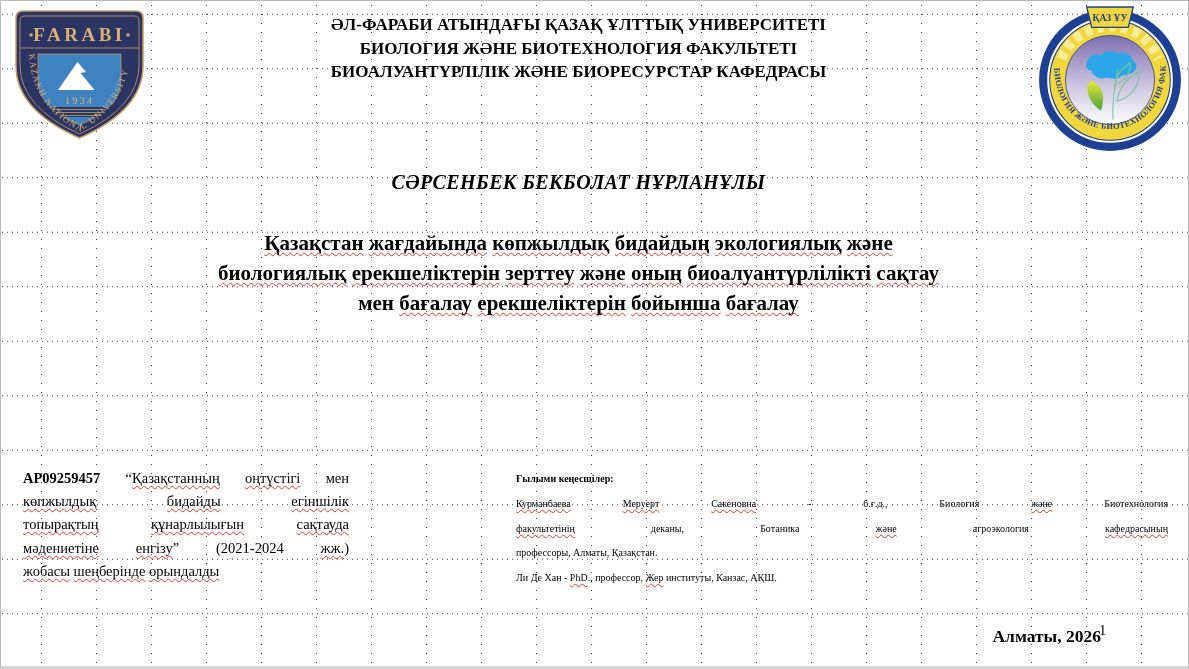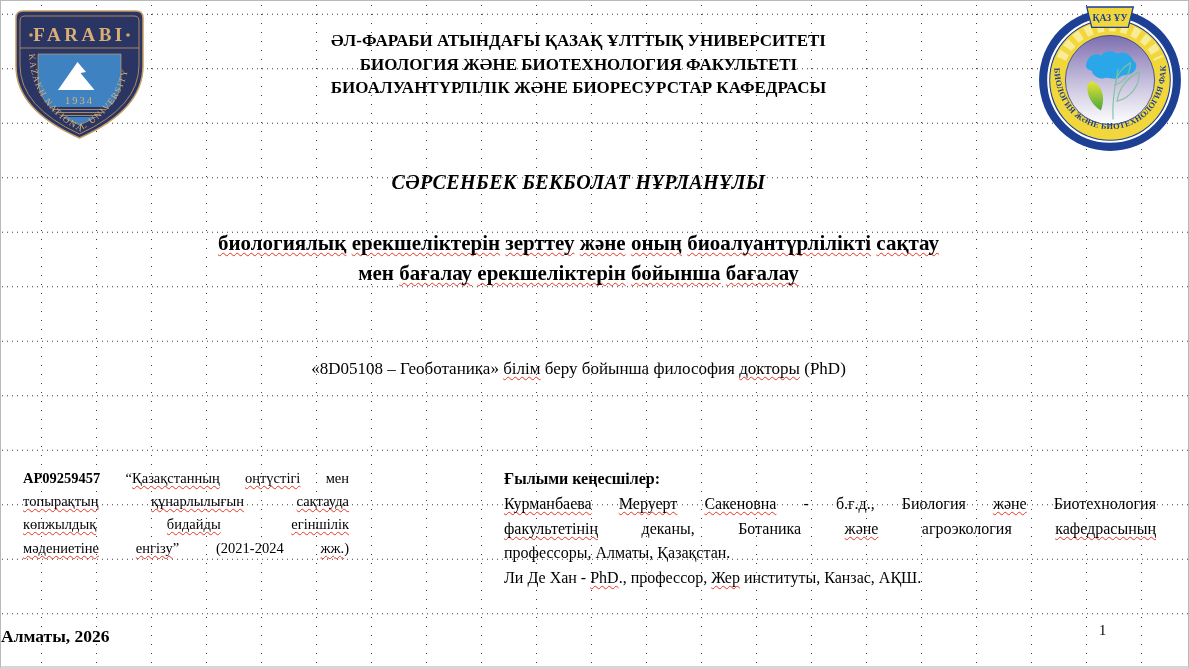--- a/index.html
+++ b/index.html
@@ -9,29 +9,29 @@
     border:1px solid #b9b9b9;border-bottom:3px solid #d6d6d6;
     background-image:
       radial-gradient(circle, #3f3f3f 0.7px, transparent 1px),
       radial-gradient(circle, #3f3f3f 0.7px, transparent 1px);
     background-size:55px 9px, 5px 54.5px;
     background-position:13px 0px, -1px -14px;
     font-family:"Liberation Serif","DejaVu Serif",serif;
     color:#000;
   }
   .centercol{position:absolute;left:155px;width:845px;text-align:center;}
-  #header{top:12px;font-size:17px;font-weight:bold;line-height:23.5px;margin-top:16px;}
+  #header{top:12px;font-size:17px;font-weight:bold;line-height:23.5px;}
   #author{top:170px;font-size:20px;font-weight:bold;letter-spacing:0.4px;font-style:italic;}
   #title{top:227px;font-size:21px;font-weight:bold;line-height:30px;}
   #subtitle{top:355px;font-size:17px;line-height:26px;}
   #project{position:absolute;left:22px;top:466px;width:326px;font-size:14.5px;line-height:23.2px;}
-  #advisors{position:absolute;left:503px;top:466px;width:652px;font-size:16px;line-height:24.8px;}
+  #advisors{position:absolute;left:515px;top:466px;width:652px;font-size:10px;line-height:24.8px;}
   .adv-heading{font-weight:bold;}
   .just{text-align:justify;text-align-last:justify;}
-  #cityyear{position:absolute;left:0;top:625px;width:1100px;text-align:left;font-size:17.5px;font-weight:bold;}
+  #cityyear{position:absolute;left:0;top:625px;width:1100px;text-align:right;font-size:17.5px;font-weight:bold;}
   #pagenum{position:absolute;left:1098px;top:621px;font-size:14.5px;}
   .wavy{
     text-decoration-line:underline;
     text-decoration-style:wavy;
     text-decoration-color:#ea3323;
     text-decoration-thickness:1px;
     text-underline-offset:2px;
     text-decoration-skip-ink:none;
   }
   .bold{font-weight:bold;}
@@ -103,33 +103,34 @@
 
   <div id="header" class="centercol">
     <div>ӘЛ-ФАРАБИ АТЫНДАҒЫ ҚАЗАҚ ҰЛТТЫҚ УНИВЕРСИТЕТІ</div>
     <div>БИОЛОГИЯ ЖӘНЕ БИОТЕХНОЛОГИЯ ФАКУЛЬТЕТІ</div>
     <div>БИОАЛУАНТҮРЛІЛІК ЖӘНЕ БИОРЕСУРСТАР КАФЕДРАСЫ</div>
   </div>
 
   <div id="author" class="centercol">СӘРСЕНБЕК БЕКБОЛАТ НҰРЛАНҰЛЫ</div>
 
   <div id="title" class="centercol">
+    <div><span class="wavy">Қазақстан</span> <span class="wavy">жағдайында</span> <span class="wavy">көпжылдық</span> <span class="wavy">бидайдың</span> <span class="wavy">экологиялық</span> <span class="wavy">және</span></div>
     <div><span class="wavy">биологиялық</span> <span class="wavy">ерекшеліктерін</span> <span class="wavy">зерттеу</span> <span class="wavy">және</span> <span class="wavy">оның</span> <span class="wavy">биоалуантүрлілікті</span> <span class="wavy">сақтау</span></div>
     <div><span>мен</span> <span class="wavy">бағалау</span> <span class="wavy">ерекшеліктерін</span> <span class="wavy">бойынша</span> <span class="wavy">бағалау</span></div>
   </div>
 
   <div id="subtitle" class="centercol">
-    <div><span>«8D05108 – Геоботаника»</span> <span class="wavy">білім</span> <span>беру</span> <span>бойынша</span> <span>философия</span> <span class="wavy">докторы</span> <span>(PhD)</span></div>
   </div>
 
   <div id="project">
     <div class="just"><span class="bold">AP09259457</span> <span>“</span><span class="wavy">Қазақстанның</span> <span class="wavy">оңтүстігі</span> <span>мен</span></div>
+    <div class="just"><span class="wavy">көпжылдық</span> <span class="wavy">бидайды</span> <span class="wavy">егіншілік</span></div>
     <div class="just"><span class="wavy">топырақтың</span> <span class="wavy">құнарлылығын</span> <span class="wavy">сақтауда</span></div>
-    <div class="just"><span class="wavy">көпжылдық</span> <span class="wavy">бидайды</span> <span class="wavy">егіншілік</span></div>
     <div class="just"><span class="wavy">мәдениетіне</span> <span class="wavy">енгізу</span><span>”</span> <span>(2021-2024</span> <span class="wavy">жж.</span><span>)</span></div>
+    <div><span class="wavy">жобасы</span> <span class="wavy">шеңберінде</span> <span class="wavy">орындалды</span></div>
   </div>
 
   <div id="advisors">
     <div class="adv-heading">Ғылыми кеңесшілер:</div>
     <div class="just"><span class="wavy">Курманбаева</span> <span class="wavy">Меруерт</span> <span class="wavy">Сакеновна</span> <span>-</span> <span>б.ғ.д.,</span> <span>Биология</span> <span class="wavy">және</span> <span>Биотехнология</span></div>
     <div class="just"><span class="wavy">факультетінің</span> <span>деканы,</span> <span>Ботаника</span> <span class="wavy">және</span> <span>агроэкология</span> <span class="wavy">кафедрасының</span></div>
     <div><span>профессоры, Алматы, Қазақстан.</span></div>
     <div><span>Ли Де Хан -</span> <span class="wavy">PhD</span><span>.,</span> <span>профессор,</span> <span class="wavy">Жер</span> <span>институты, Канзас, АҚШ.</span></div>
   </div>
 

